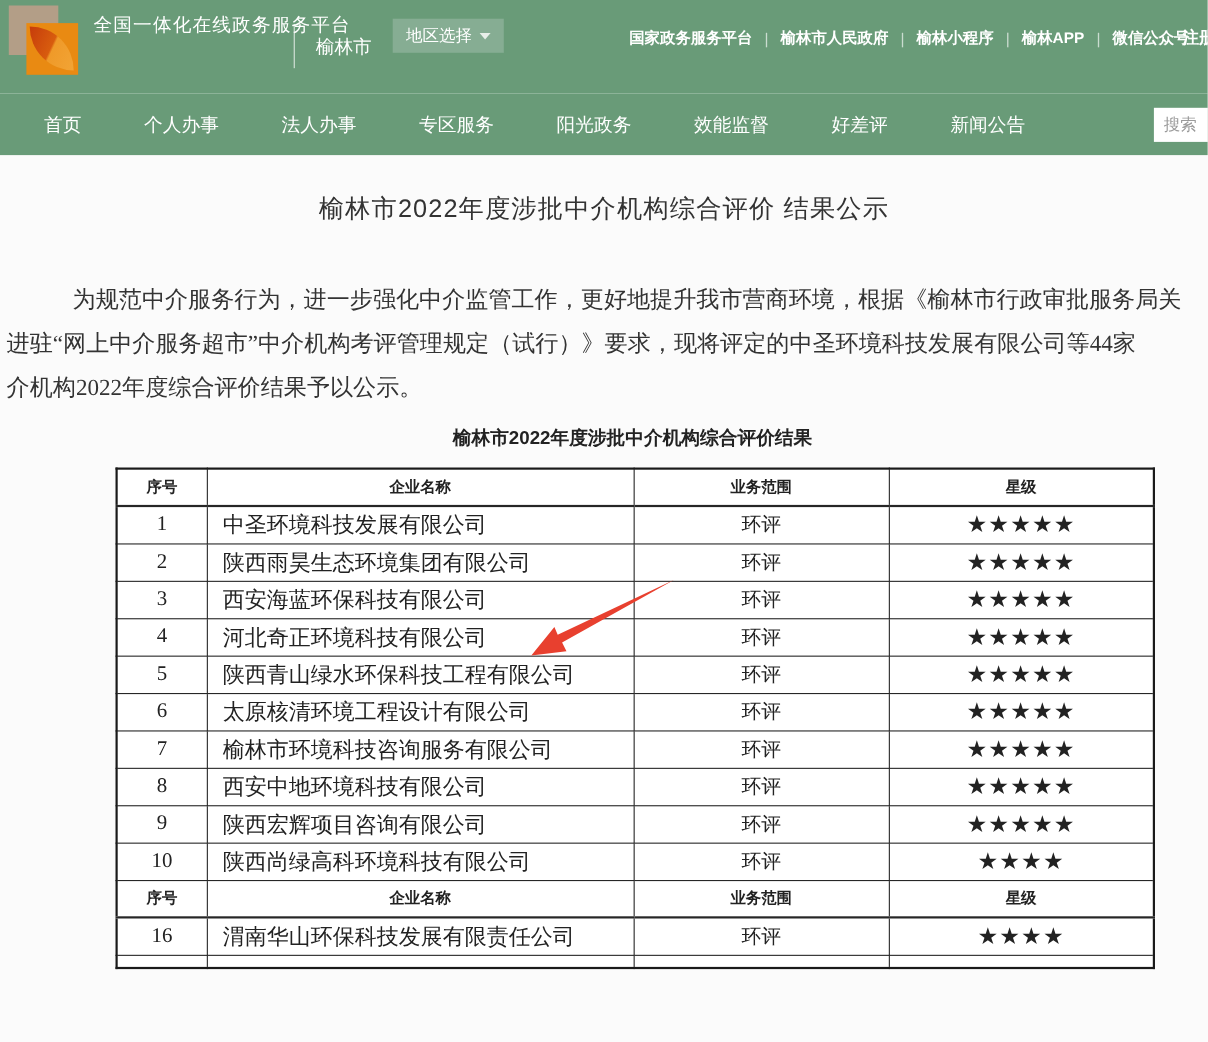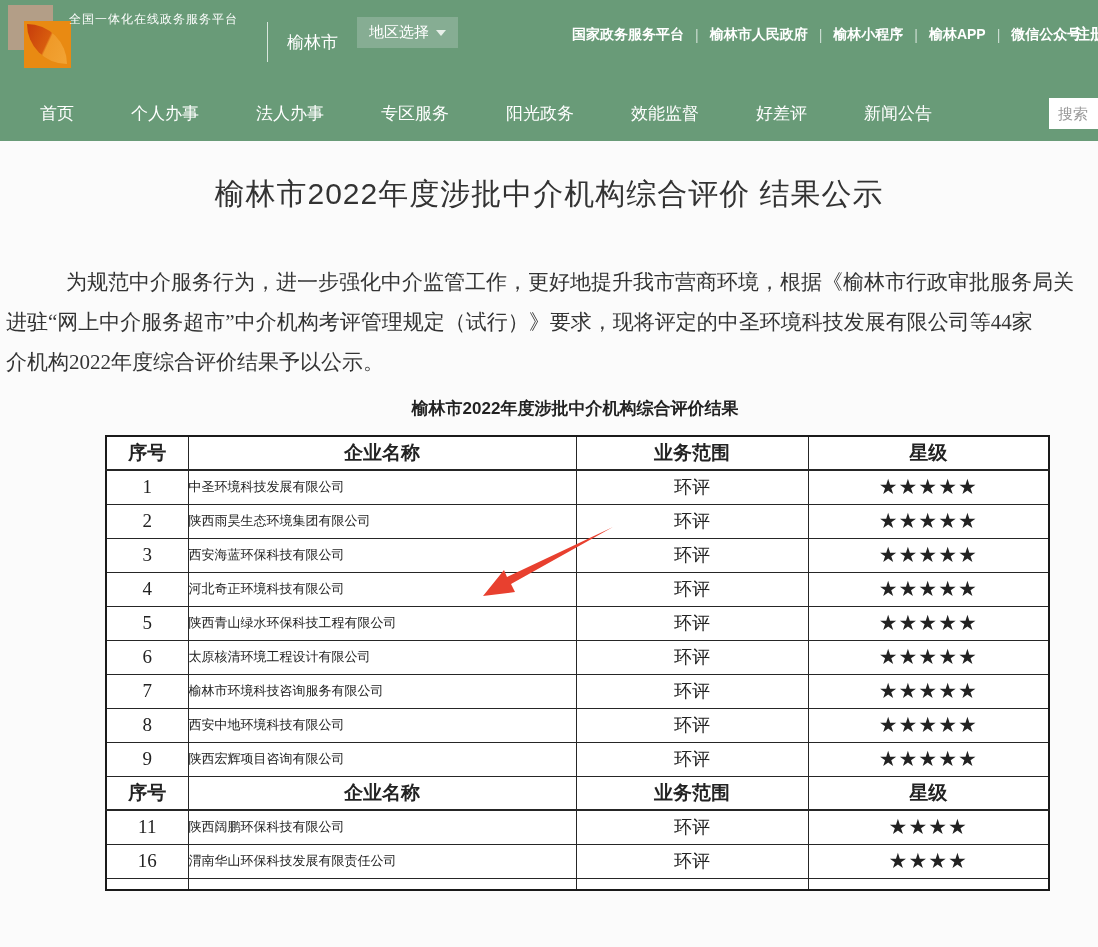--- a/index.html
+++ b/index.html
@@ -12,21 +12,21 @@
   
   .top-header { position:relative; height:85px; background:#699b78; }
   .logo { position:absolute; left:8px; top:5px; width:63px; height:63px; }
   .logo .tan { position:absolute; left:0; top:0; width:45px; height:45px; background:#b39e87; }
   .logo .orange { position:absolute; right:0; bottom:0; width:47px; height:47px; background:#e98a12; }
   .logo .leaf {
     position:absolute; left:3px; top:3px; width:40px; height:40px;
     background:linear-gradient(115deg,#c63c0b 0%,#d85c0e 48%,#ef9a29 52%,#f2a435 100%);
     border-radius:0 100% 0 100%;
   }
-  .site-small { position:absolute; left:69px; top:11px; color:#fff; font-size:12px; letter-spacing:1px; }
+  .site-small { position:absolute; left:85px; top:11px; color:#fff; font-size:17px; letter-spacing:1px; }
   .site-name { position:absolute; left:75px; top:30px; color:#fff; font-size:26px; font-weight:500; letter-spacing:2px; }
   .hdr-divider { position:absolute; left:267px; top:22px; width:1px; height:40px; background:rgba(255,255,255,.75); }
   .city { position:absolute; left:287px; top:31px; color:#fff; font-size:17px; }
   .region-btn {
     position:absolute; left:357px; top:17px; height:31px;
     background:#86ad93; color:#fff; font-size:15px;
     display:flex; align-items:center; gap:7px; padding:0 12px; cursor:pointer;
   }
   .caret { width:0; height:0; border-left:5px solid transparent; border-right:5px solid transparent; border-top:6px solid #e8efe9; }
   .top-links { position:absolute; left:572px; top:26px; display:flex; align-items:center; color:#fff; font-size:14px; font-weight:600; white-space:nowrap; }
@@ -36,35 +36,35 @@
   
   .main-nav { position:relative; height:56px; background:#699b78; display:flex; align-items:center; padding-left:40px; }
   .main-nav .nav-item { color:#fff; font-size:17px; margin-right:57px; white-space:nowrap; cursor:pointer; }
   .search-box {
     position:absolute; left:1049px; top:13px; width:130px; height:31px;
     background:#fff; color:#9a9a9a; font-size:15px; line-height:31px; padding-left:9px; cursor:text;
   }
   
   .article-title {
     margin-top:33px; text-align:center;
-    font-size:30px; font-weight:400; color:#333; letter-spacing:1px;
+    font-size:23px; font-weight:400; color:#333; letter-spacing:1px;
   }
   .para { margin-top:47px; width:1500px; font-family:"Liberation Serif","DejaVu Serif",serif; font-size:21px; color:#333; }
   .para-line { white-space:nowrap; line-height:40px; padding-left:6px; }
   .para-line.first { text-indent:60px; }
   .table-caption { margin-top:15px; text-align:center; font-size:17px; font-weight:700; color:#222; transform:translateX(26px); }
   
   table.eval { margin:15px 0 0 105px; width:943px; border-collapse:collapse; table-layout:fixed; background:#fff; }
   table.eval col.c-no { width:82px; } table.eval col.c-name { width:388px; }
   table.eval col.c-scope { width:232px; } table.eval col.c-star { width:241px; }
   table.eval td, table.eval th { border:1px solid #262626; height:34px; color:#222; overflow:hidden; }
   table.eval { border:2px solid #1a1a1a; }
-  table.eval tr.hrow th { font-size:19px; font-weight:700; font-family:Liberation Sans, sans-serif; border-bottom-width:2px; }
+  table.eval tr.hrow th { font-size:14px; font-weight:700; font-family:Liberation Sans, sans-serif; border-bottom-width:2px; }
   td.no { text-align:center; font-family:"Liberation Serif","DejaVu Serif",serif; font-size:19px; }
-  td.name { text-align:left; font-family:"Liberation Serif","DejaVu Serif",serif; font-size:13px; white-space:nowrap; }
+  td.name { text-align:left; padding-left:14px; font-family:"Liberation Serif","DejaVu Serif",serif; font-size:20px; white-space:nowrap; }
   td.scope { text-align:center; font-family:"Liberation Serif","DejaVu Serif",serif; font-size:18px; }
   td.stars { text-align:center; font-size:21px; letter-spacing:1px; color:#111; font-family:"DejaVu Sans",sans-serif; }
   tr.partial td { height:12px; border-bottom:none; }
   
   .arrow-svg { position:absolute; left:0; top:0; width:1098px; height:947px; pointer-events:none; }
 </style>
 </head>
 <body>
 
 <div class="top-header">
@@ -178,33 +178,33 @@
         <td class="name">西安中地环境科技有限公司</td>
         <td class="scope">环评</td>
         <td class="stars">★★★★★</td>
       </tr>
       <tr>
         <td class="no">9</td>
         <td class="name">陕西宏辉项目咨询有限公司</td>
         <td class="scope">环评</td>
         <td class="stars">★★★★★</td>
       </tr>
+      <tr>
+        <td class="no">10</td>
+        <td class="name">陕西尚绿高科环境科技有限公司</td>
+        <td class="scope">环评</td>
+        <td class="stars">★★★★</td>
+      </tr>
       <tr class="hrow">
         <th>序号</th>
         <th>企业名称</th>
         <th>业务范围</th>
         <th>星级</th>
       </tr>
       <tr>
-        <td class="no">11</td>
-        <td class="name">陕西阔鹏环保科技有限公司</td>
-        <td class="scope">环评</td>
-        <td class="stars">★★★★</td>
-      </tr>
-      <tr>
         <td class="no">16</td>
         <td class="name">渭南华山环保科技发展有限责任公司</td>
         <td class="scope">环评</td>
         <td class="stars">★★★★</td>
       </tr>
       <tr class="partial">
         <td></td>
         <td></td>
         <td></td>
         <td></td>

